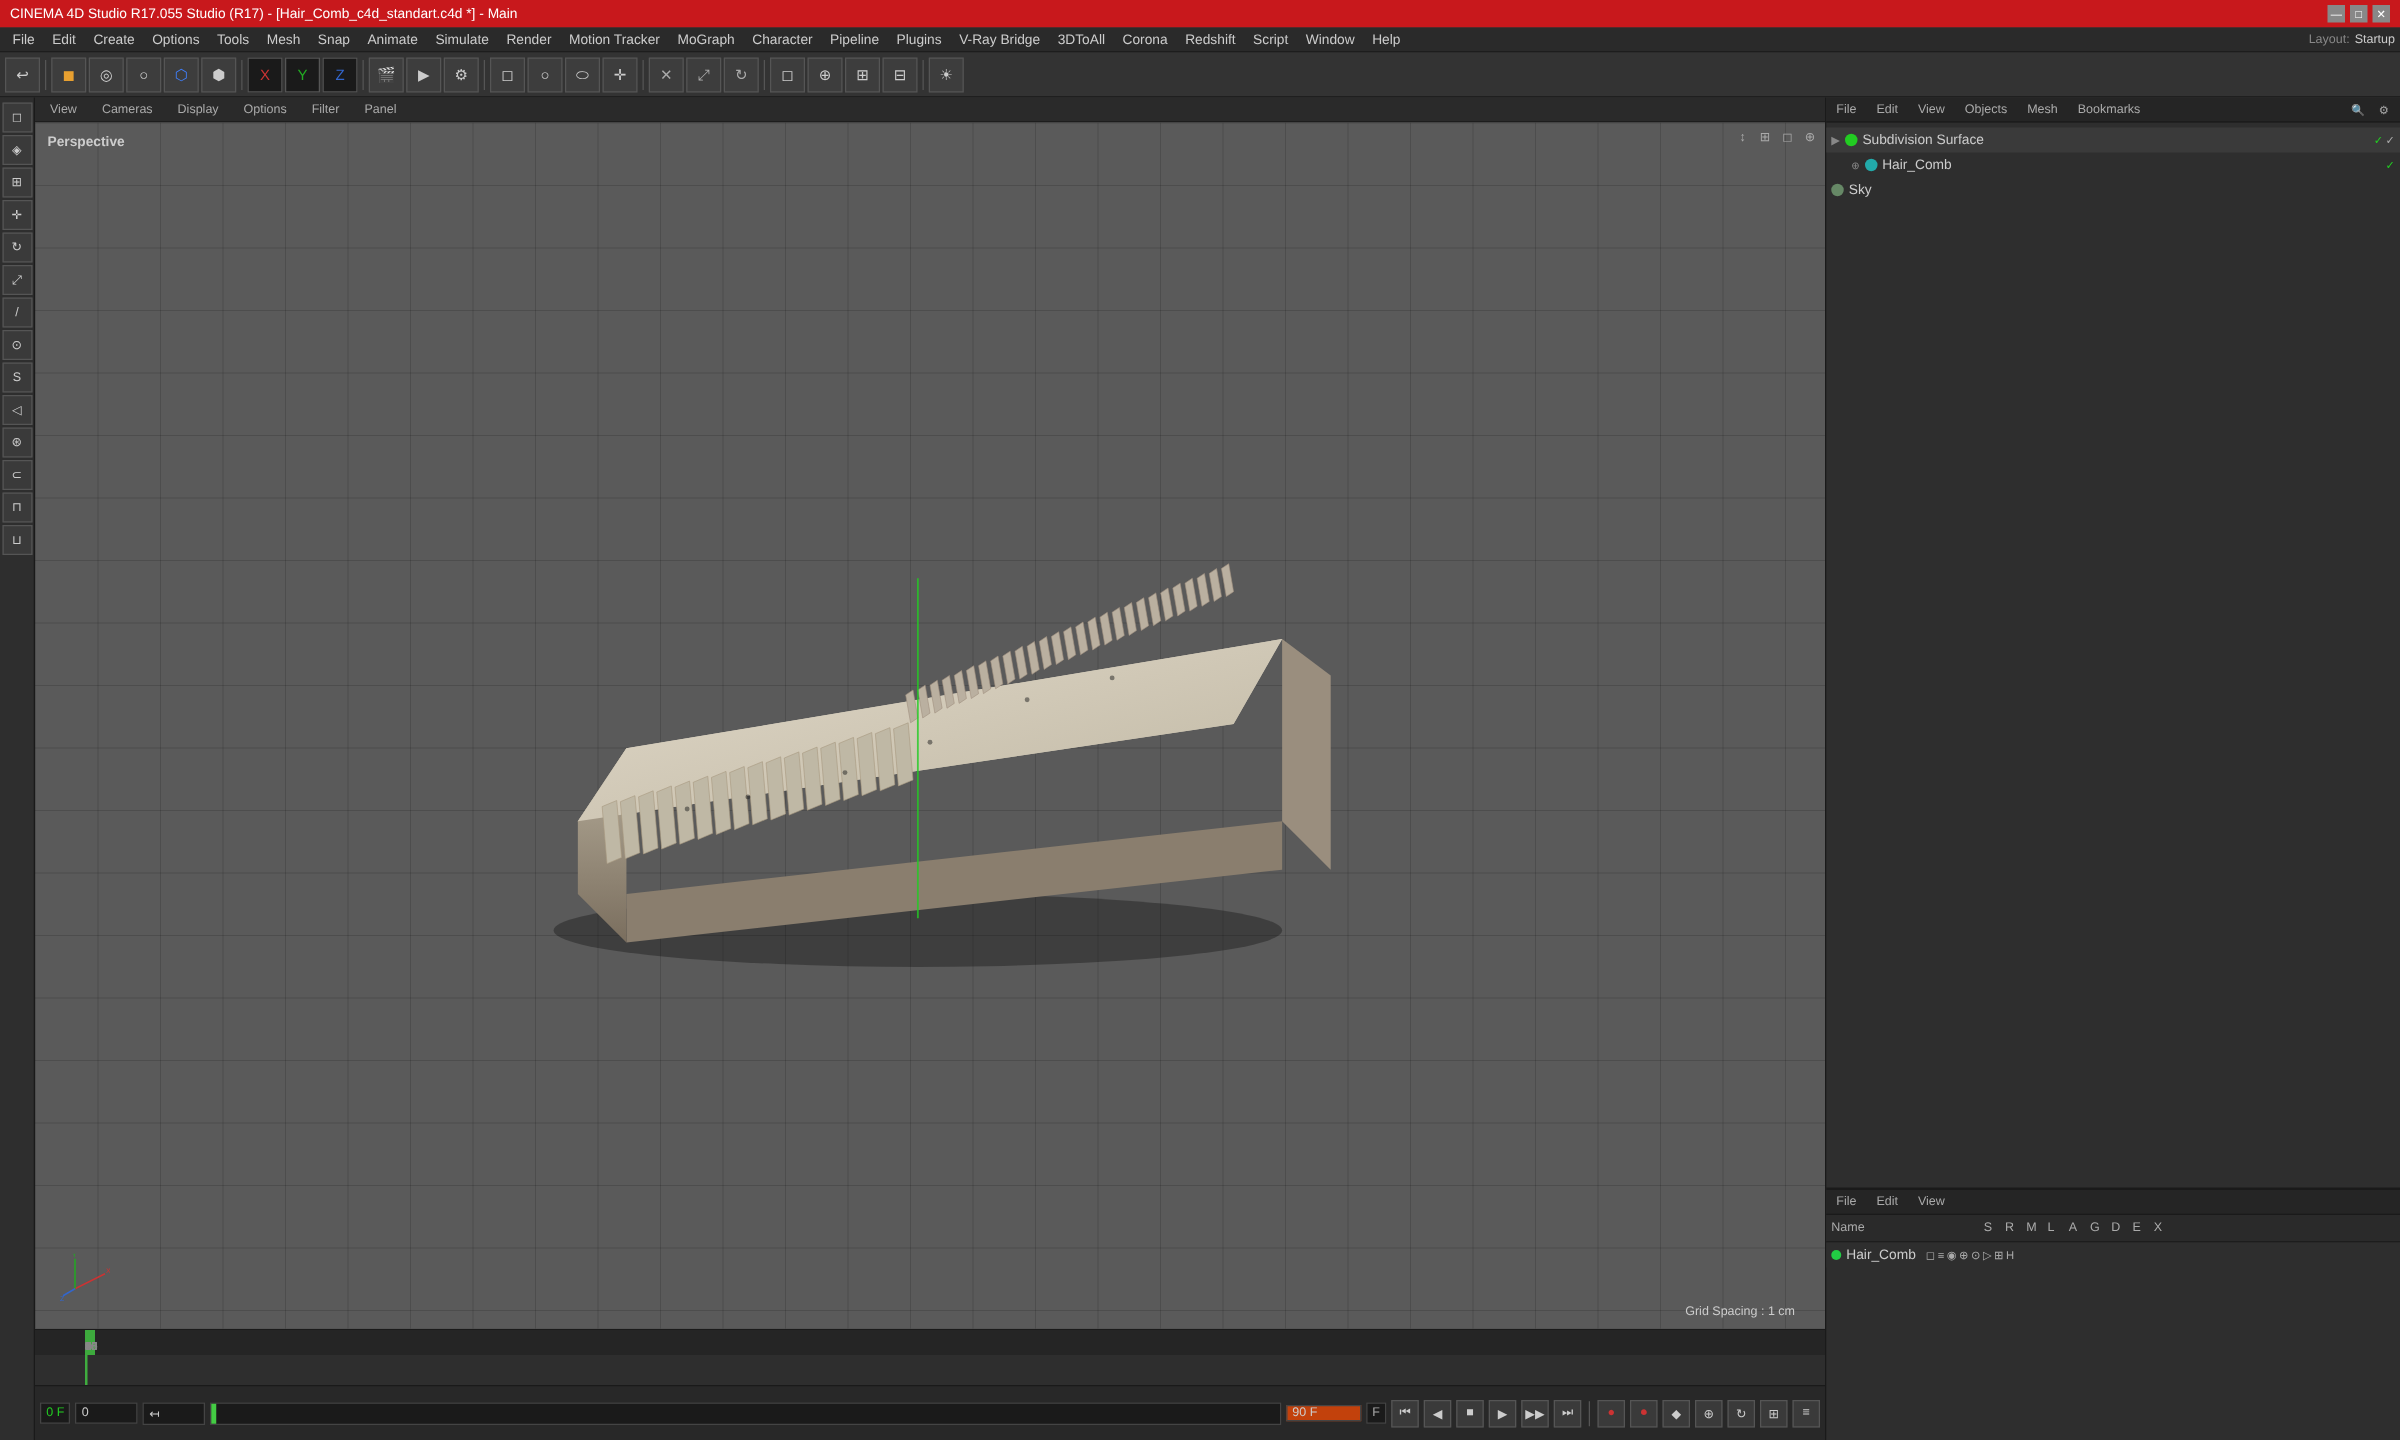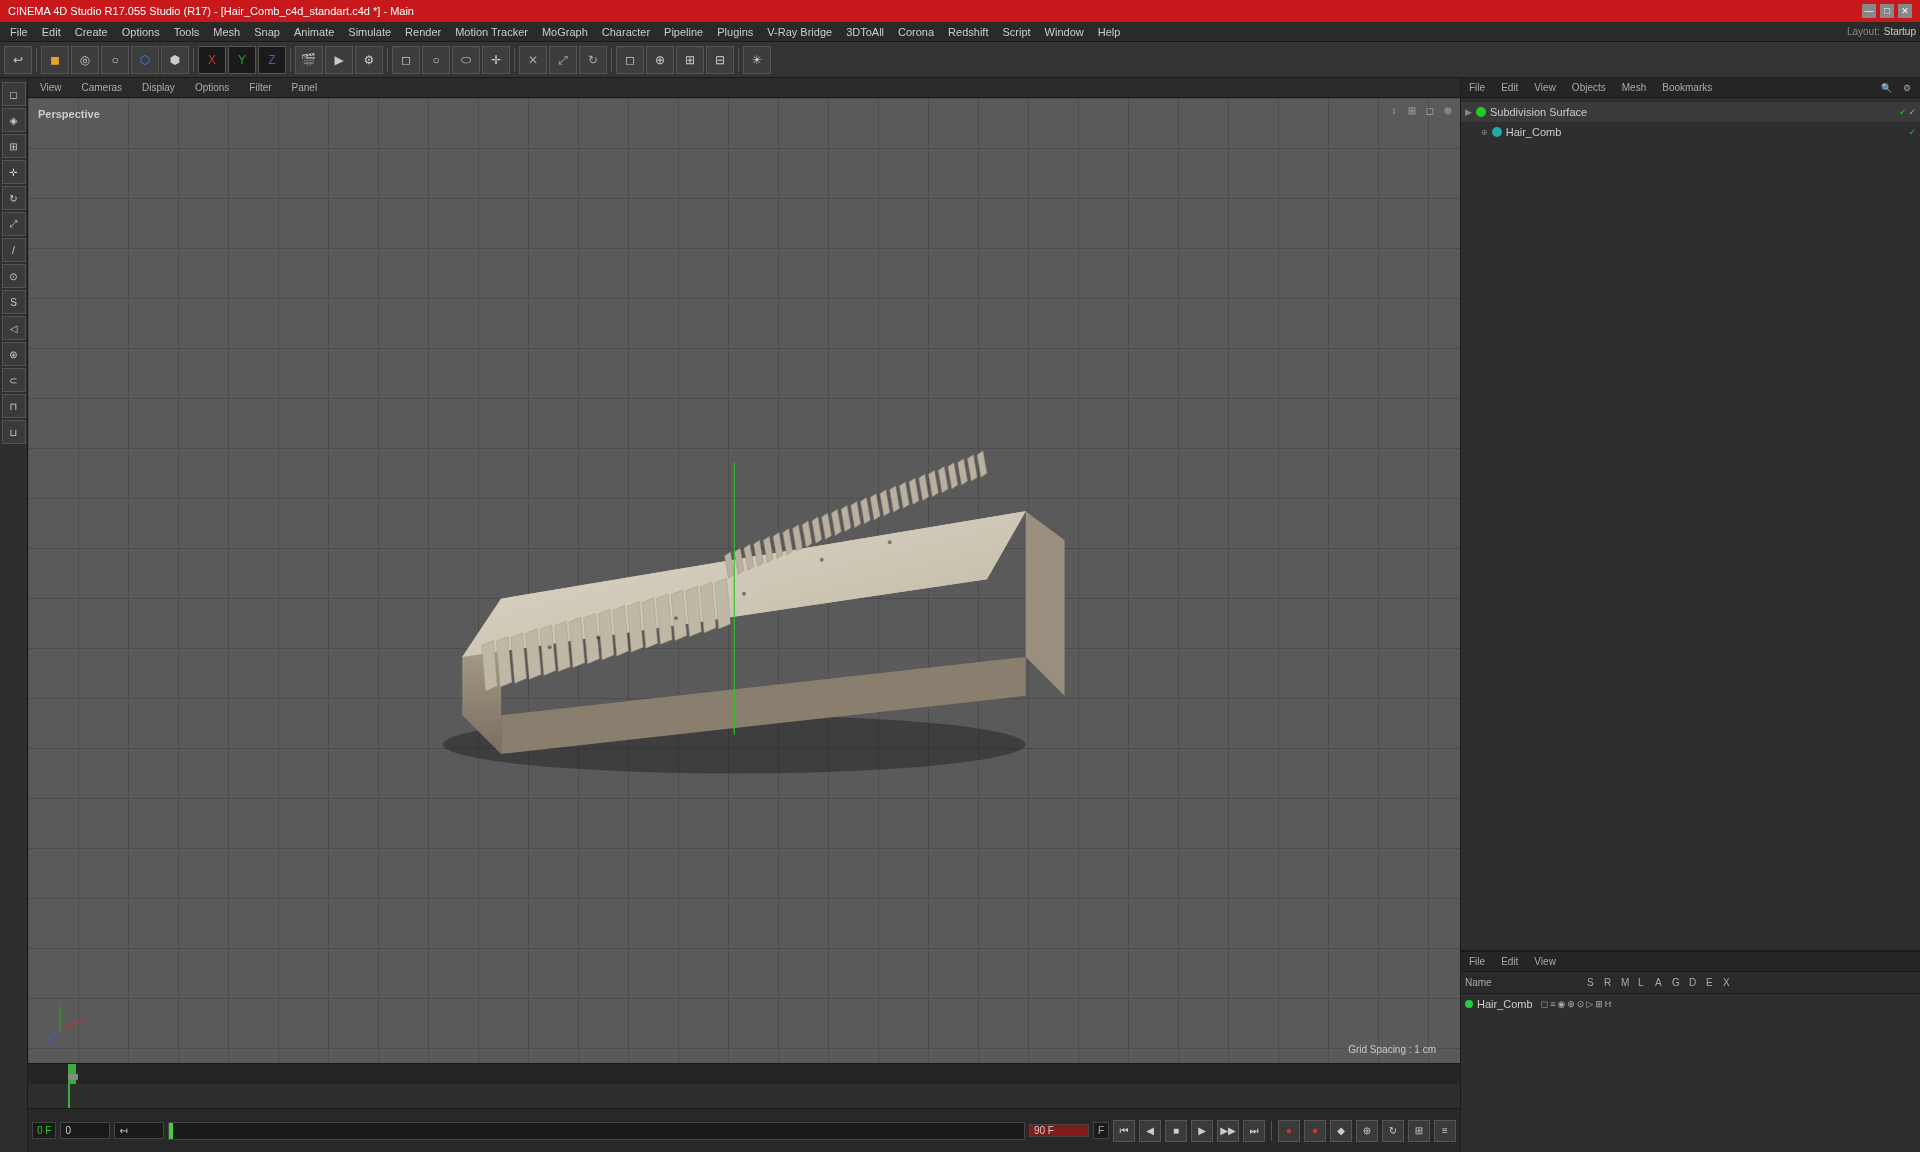--- a/index.html
+++ b/index.html
@@ -591,21 +591,21 @@
       </div>
       <div style="display:flex; align-items:center; gap:2px; background:#1a1a1a; padding:2px 4px; border:1px solid #444; width:50px;">
         <span style="color:#ccc; font-size:10px;">0</span>
       </div>
       <div style="display:flex; align-items:center; gap:2px; background:#1a1a1a; padding:2px 4px; border:1px solid #444; width:50px;">
         <span style="color:#ccc; font-size:10px;">↤</span>
       </div>
       <div style="flex:1; height:18px; background:#1a1a1a; border:1px solid #444; position:relative;">
         <div style="position:absolute; left:0; top:0; width:4px; height:100%; background:#44cc44;"></div>
       </div>
-      <div style="display:flex; align-items:center; gap:2px; background:#7f1d1d; padding:0 4px; border:1px solid #444; width:60px;">
+      <div style="display:flex; align-items:center; gap:2px; background:#c2410c; padding:0 4px; border:1px solid #444; width:60px;">
         <span style="color:#ccc; font-size:10px;">90 F</span>
       </div>
       <div style="display:flex; align-items:center; gap:2px; background:#1a1a1a; padding:2px 4px; border:1px solid #444;">
         <span style="color:#aaa; font-size:10px;">F</span>
       </div>
       <div class="transport-btn">⏮</div>
       <div class="transport-btn">◀</div>
       <div class="transport-btn">■</div>
       <div class="transport-btn">▶</div>
       <div class="transport-btn">▶▶</div>
@@ -653,20 +653,24 @@
 
         <div class="object-item" style="padding-left:20px;">
           <span style="color:#888; font-size:8px;">⊕</span>
           <div class="dot dot-teal"></div>
           <span style="font-size:11px;">Hair_Comb</span>
           <div class="obj-icons">
             <span style="font-size:9px; color:#22cc22;">✓</span>
           </div>
         </div>
 
+        <div class="object-item">
+          <div class="dot dot-gray" style="background:#668866;"></div>
+          <span style="font-size:11px;">Sky</span>
+        </div>
       </div>
     </div>
 
     <div id="right-panel-bottom">
       <div id="attributes-header">
         <span class="panel-header-btn">File</span>
         <span class="panel-header-btn">Edit</span>
         <span class="panel-header-btn">View</span>
       </div>
 

